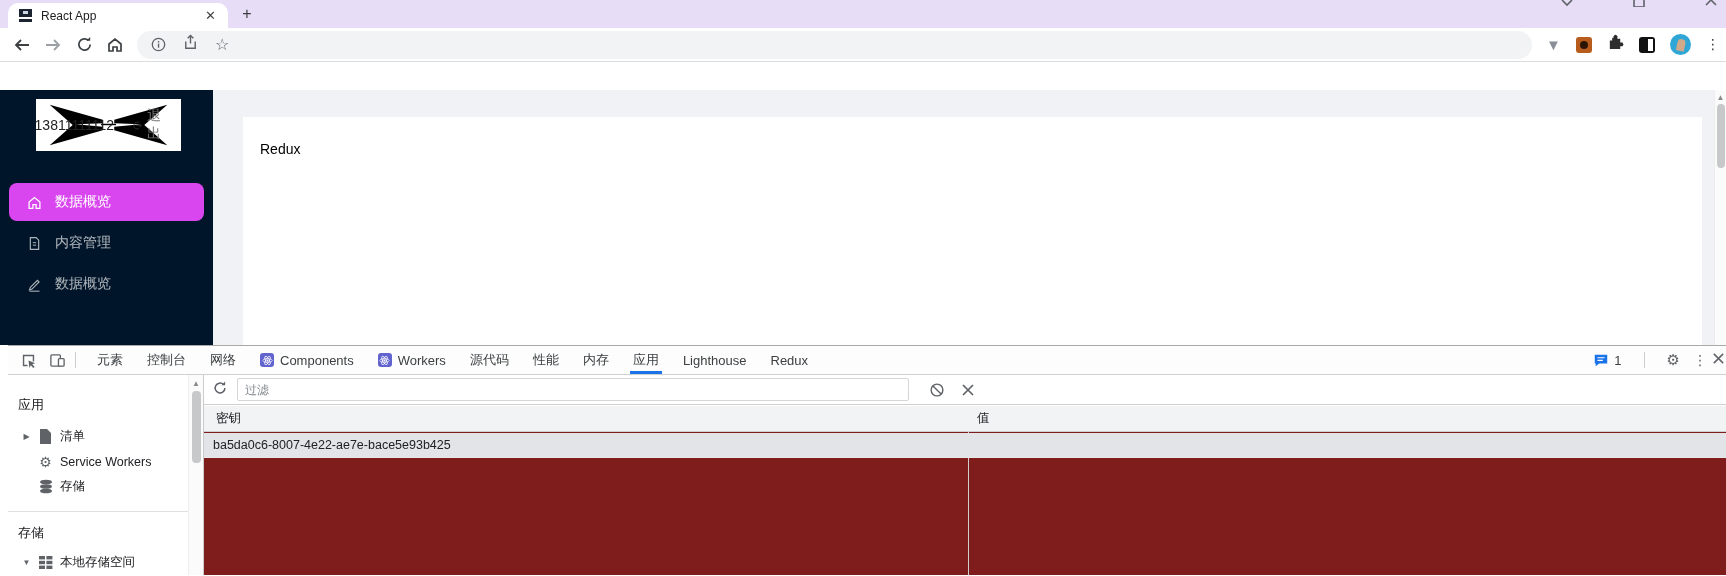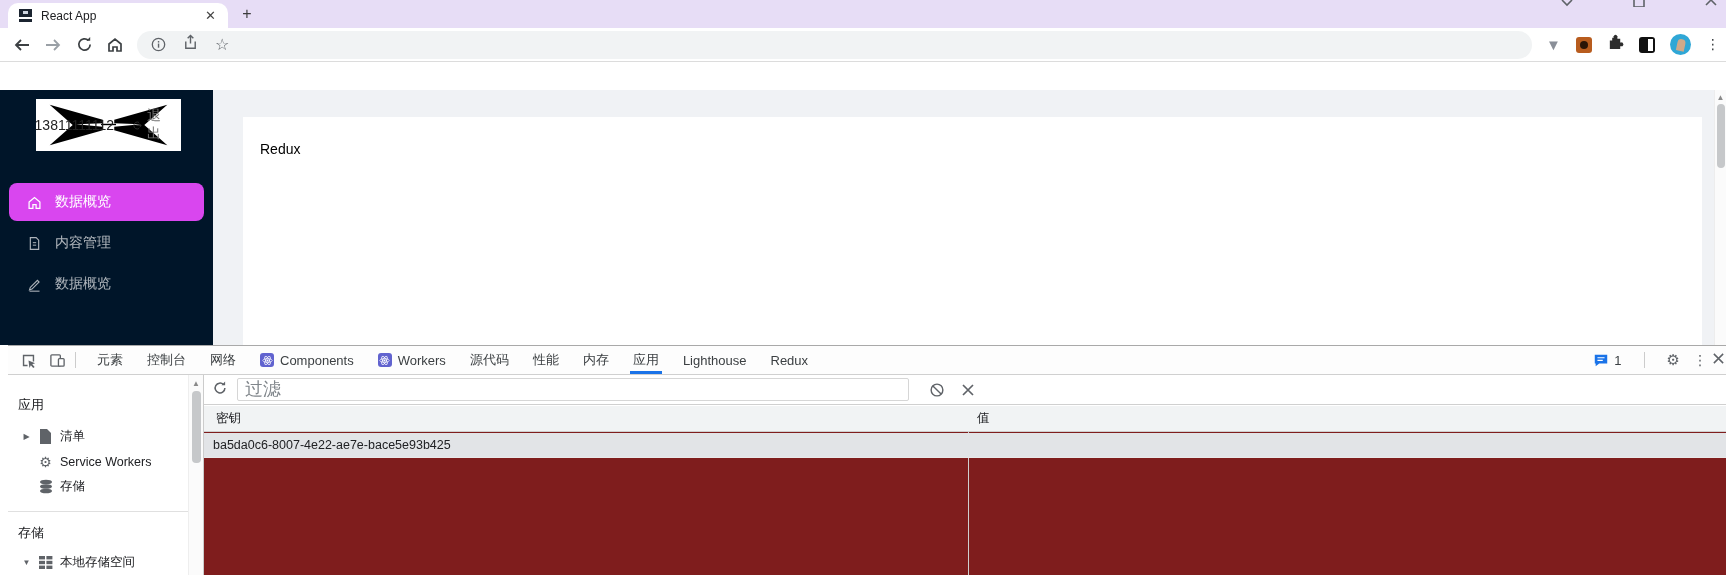--- a/index.html
+++ b/index.html
@@ -78,21 +78,21 @@
   .tree-row { height:25px; display:flex; align-items:center; padding-left:14px; font-size:12.5px; color:#202124; gap:7px; cursor:pointer; }
   .tw { width:9px; font-size:8px; color:#5f6368; text-align:center; flex:none; }
   .tree-ic { width:15px; display:flex; justify-content:center; flex:none; }
   .dt-divider { border-top:1px solid #e0e0e0; margin-top:12px; }
   .dt-sb-scroll { position:absolute; right:0; top:0; bottom:0; width:15px; background:#fbfbfb; border-left:1px solid #eee; }
   .dt-sb-scroll .sb-arrow { color:#8a8a8a; font-size:8px; text-align:center; padding-top:4px; }
   .dt-sb-scroll .sb-thumb { margin:3px auto 0; width:9px; height:72px; border-radius:4px; background:#c6c8ca; }
 
   .dt-main { flex:1; position:relative; }
   .filter-bar { height:30px; display:flex; align-items:center; border-bottom:1px solid #d0d0d0; padding-left:8px; background:#fff; }
-  .filter-input { margin-left:9px; width:672px; height:23px; border:1px solid #d6d6d6; border-radius:2px; font-size:18px; padding:0 7px; color:#333; font-family:"Liberation Sans", sans-serif; outline:none; }
+  .filter-input { margin-left:9px; width:672px; height:23px; border:1px solid #d6d6d6; border-radius:2px; font-size:12px; padding:0 7px; color:#333; font-family:"Liberation Sans", sans-serif; outline:none; }
   .filter-input::placeholder { color:#80868b; }
   .fb-ic { margin-left:20px; display:flex; }
   .grid { position:absolute; top:31px; left:0; right:0; bottom:0; background:#7f1d1d; }
   .grid-vline { position:absolute; left:764px; top:0; bottom:0; width:1px; background:#cfcfcf; }
   .grid-header { position:absolute; top:0; left:0; right:0; height:26px; background:#f1f3f4; border-bottom:1px solid #cfcfcf; display:flex; align-items:center; font-size:12.5px; color:#202124; }
   .gh-key, .gc-key { width:764px; padding-left:12px; flex:none; }
   .gh-val, .gc-val { flex:1; padding-left:9px; }
   .grid-row { position:absolute; top:27px; left:0; right:0; height:25px; background:#e2e4e7; display:flex; align-items:center; font-size:12.5px; color:#202124; border-bottom:1px solid #e9e9e9; }
 </style>
 </head>

